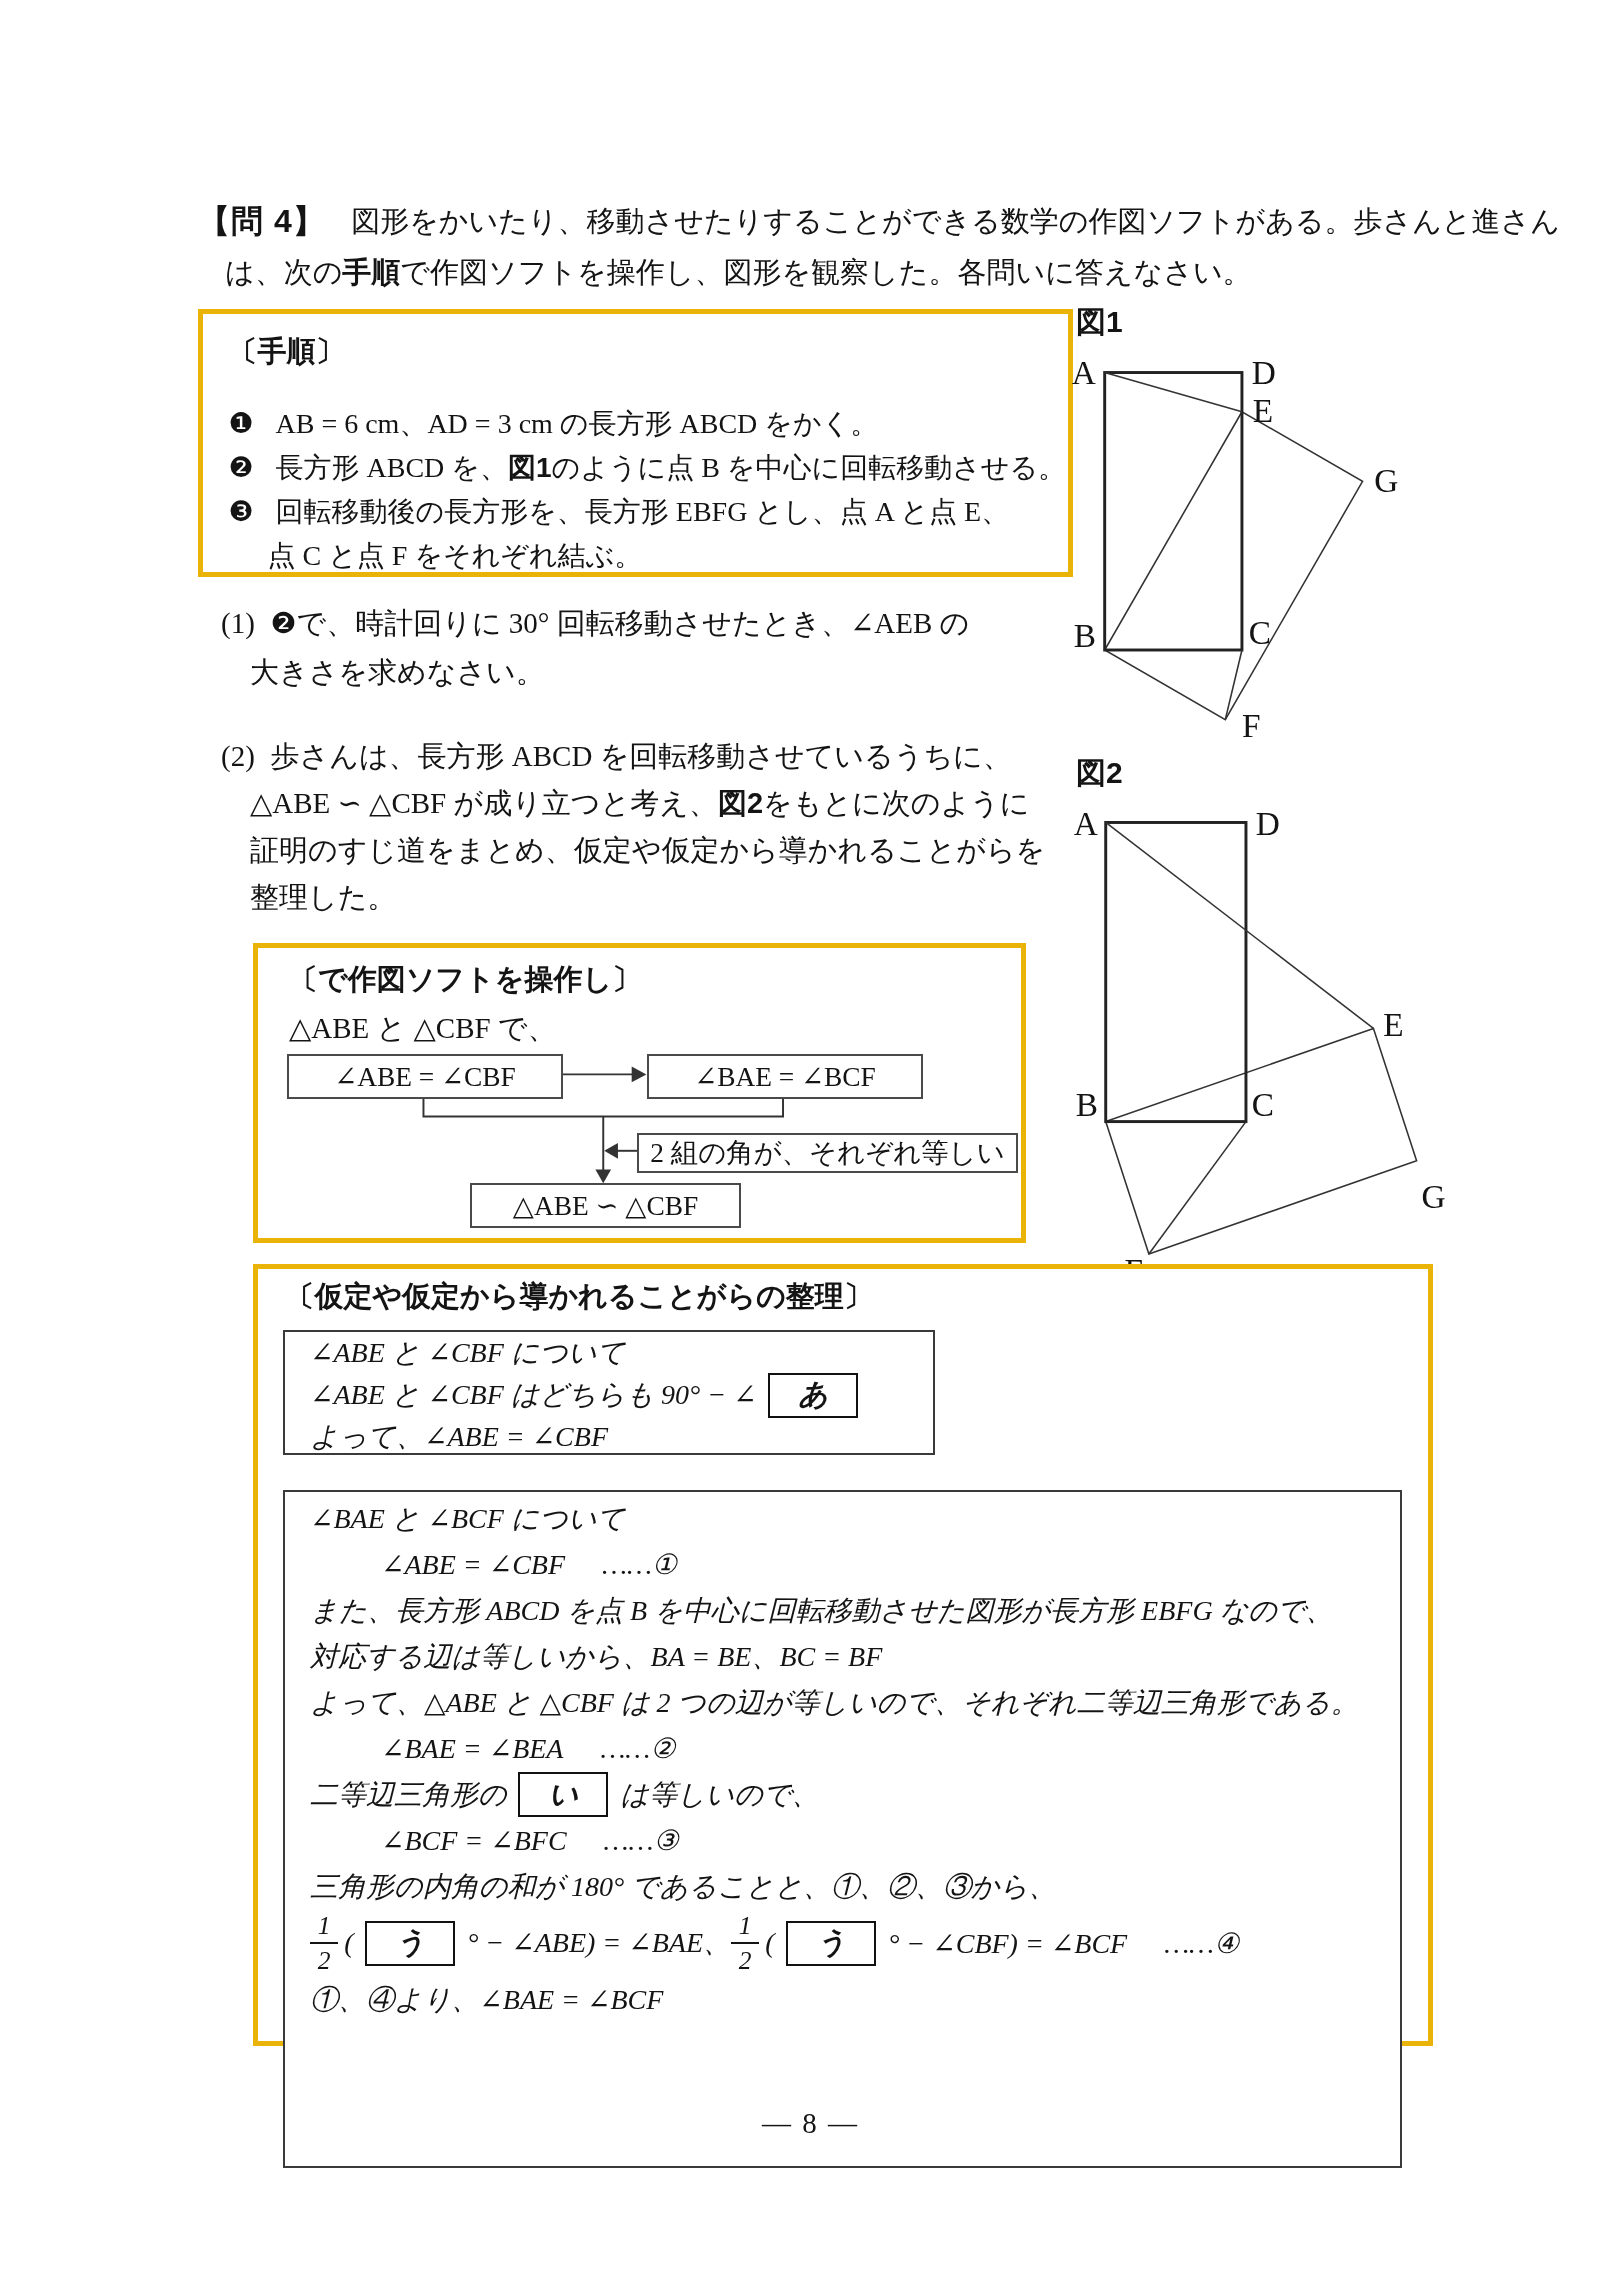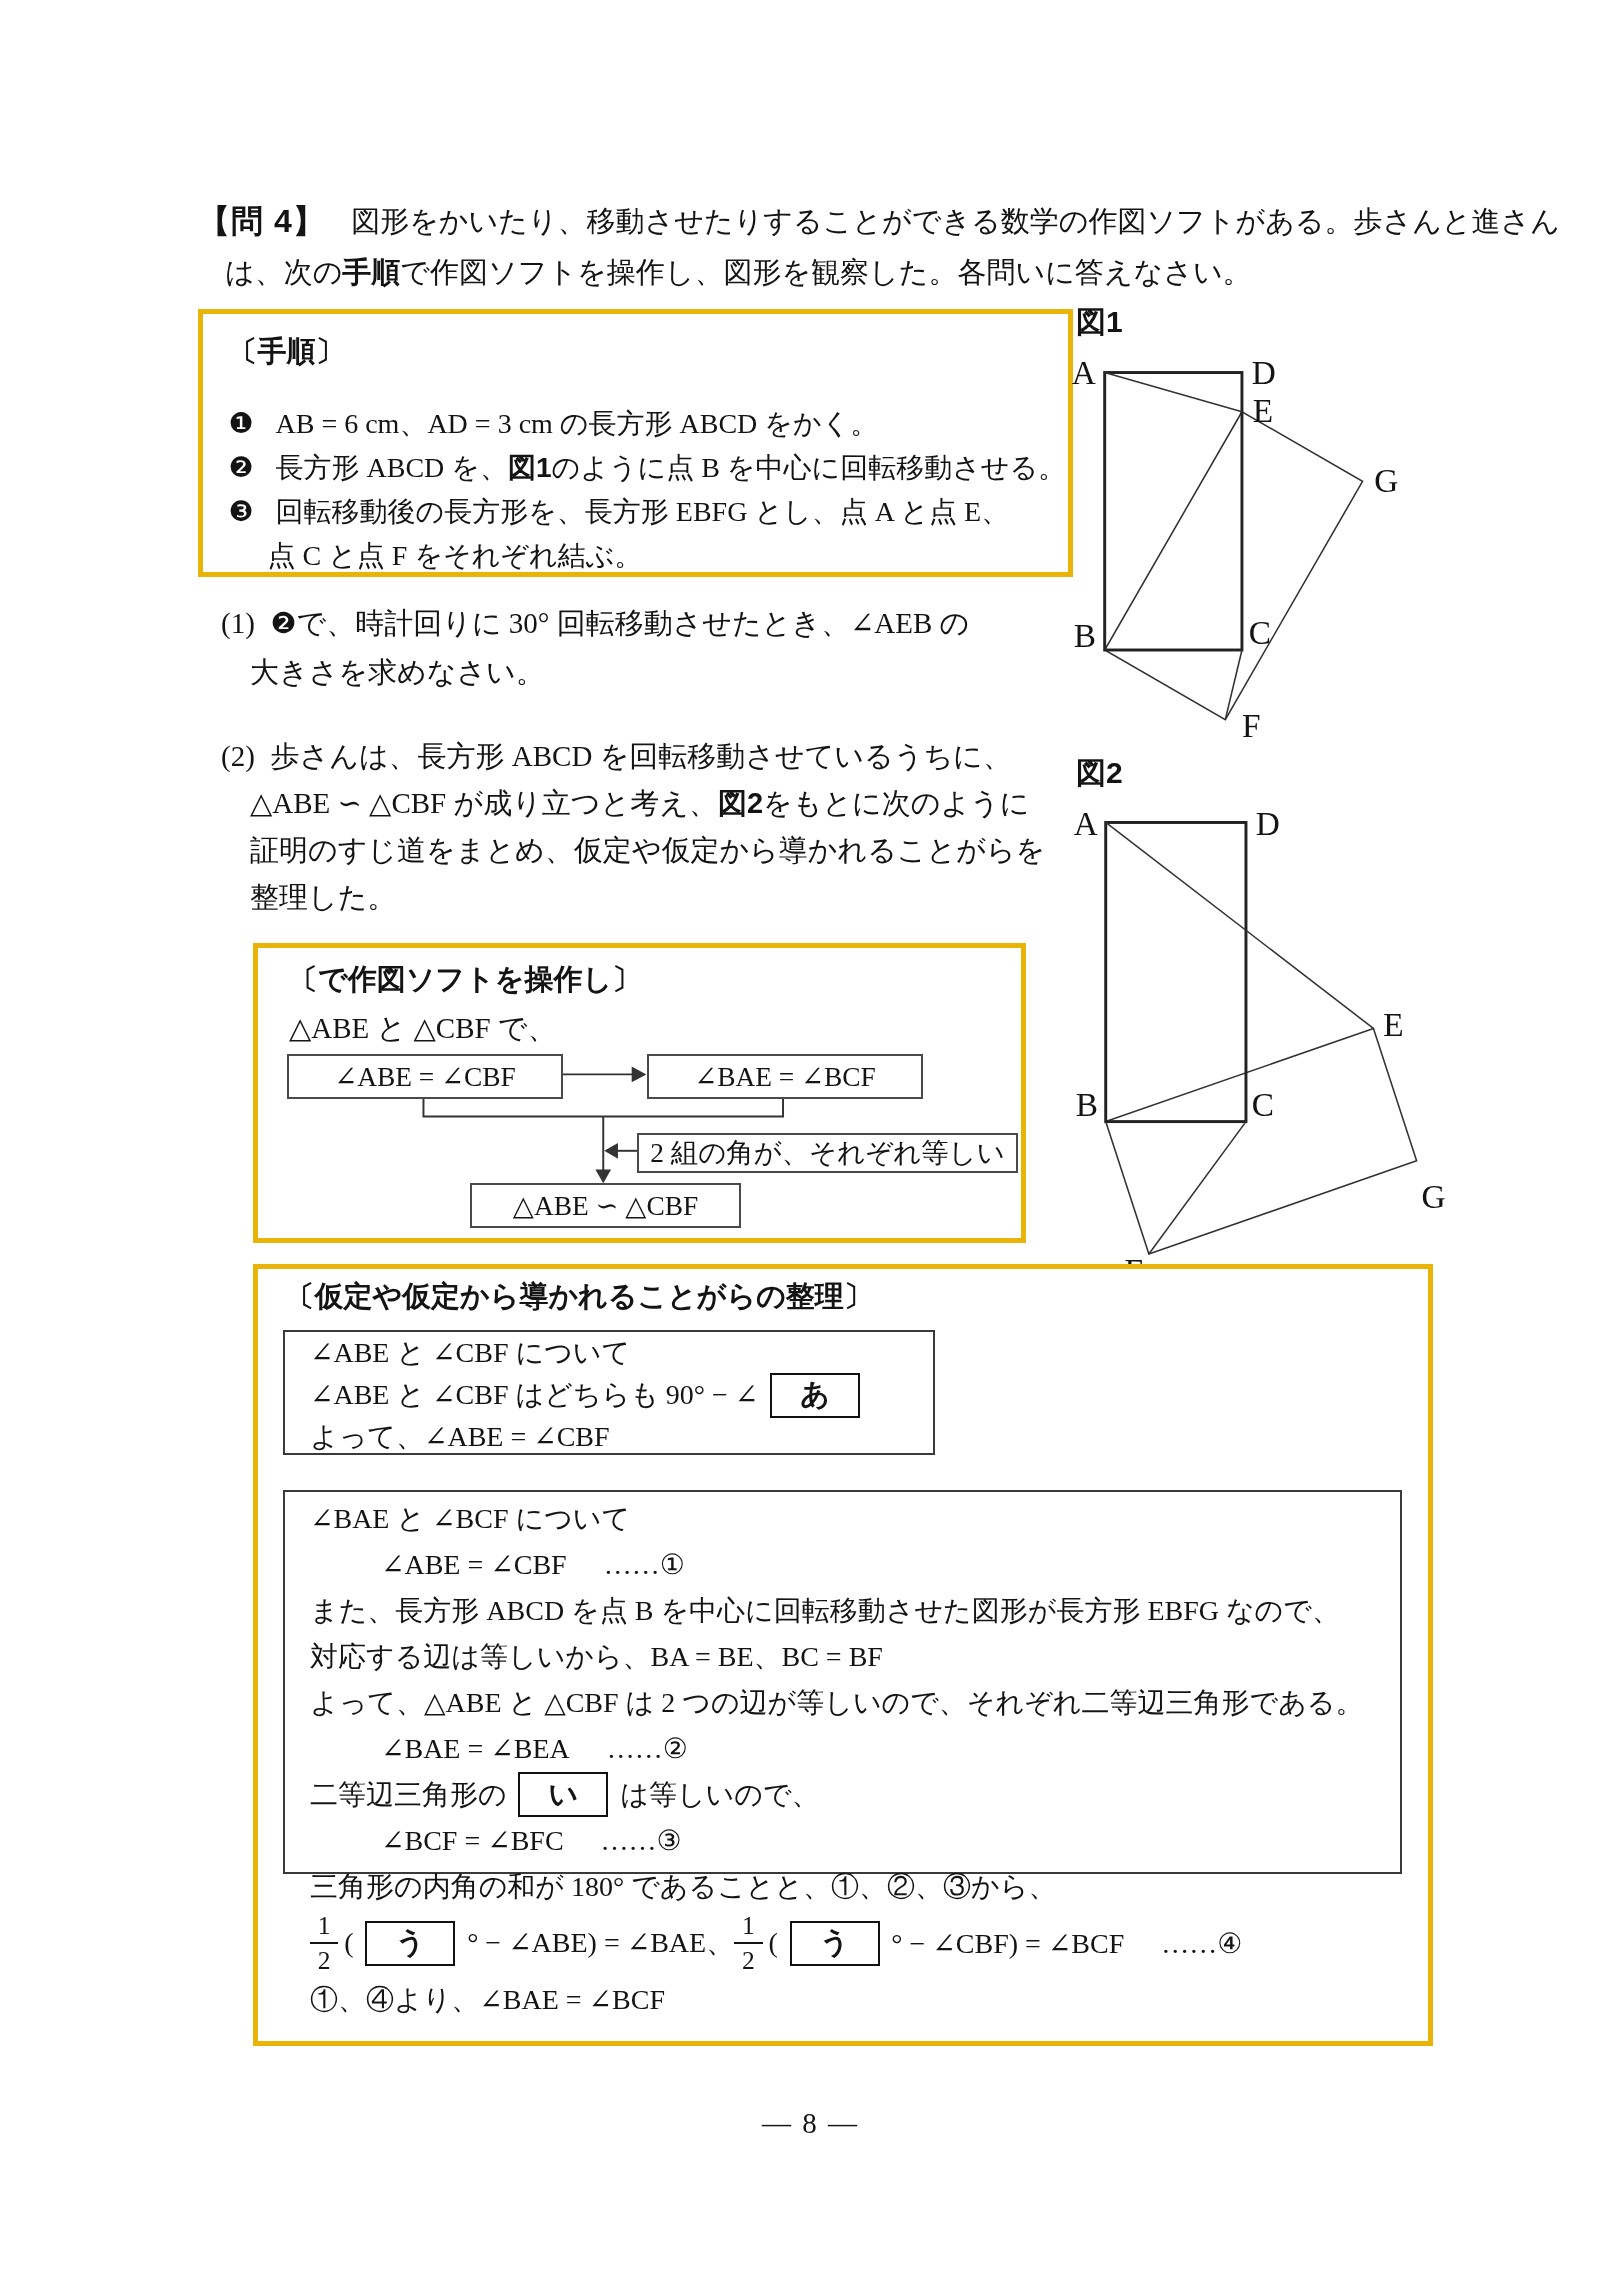--- a/index.html
+++ b/index.html
@@ -8,21 +8,21 @@
     font-family:"Liberation Serif","DejaVu Serif",serif;color:#141414;overflow:hidden;
   }
   .abs{position:absolute;}
   .gothic{font-family:"Liberation Sans","DejaVu Sans",sans-serif;font-weight:700;}
   .serif{font-family:"Liberation Serif","DejaVu Serif",serif;}
   .nowrap{white-space:nowrap;}
   .row{display:flex;align-items:flex-start;}
 
   
   .frame{border:5px solid #eab308;background:#fff;}
-  .frame-thin{border:2px solid #3a3a3a;background:#fff;}
+  .frame-thin{border:2px solid #3a3a3a;background:#fff;font-style:italic;}
 
   
   .hline1{font-size:29px;line-height:43px;}
   .problem-label{font-size:32px;letter-spacing:1px;margin-right:25.5px;}
 
   
   .proc-heading{font-size:29px;}
   .step{display:flex;align-items:flex-start;font-size:28px;line-height:44px;}
   .step .marker{font-family:"DejaVu Sans","Liberation Sans",sans-serif;font-size:28px;width:47px;flex:0 0 47px;}
   .bold-gothic{font-family:"Liberation Sans","DejaVu Sans",sans-serif;font-weight:700;}
@@ -171,21 +171,21 @@
 
     <div class="abs frame-thin" style="left:24.5px;top:61px;width:652px;height:125px;padding-left:25.5px;box-sizing:border-box;">
       <div class="sline">∠ABE と ∠CBF について</div>
       <div class="sline">
         <span>∠ABE と ∠CBF はどちらも 90° − ∠</span>
         <span class="ansbox small">あ</span>
       </div>
       <div class="sline">よって、∠ABE = ∠CBF</div>
     </div>
 
-    <div class="abs frame-thin" style="left:24.5px;top:221px;width:1119px;height:384px;padding:3.9px 0 0 25.5px;box-sizing:border-box;">
+    <div class="abs frame-thin" style="left:24.5px;top:221px;width:1119px;height:678px;padding:3.9px 0 0 25.5px;box-sizing:border-box;">
       <div class="bline">∠BAE と ∠BCF について</div>
       <div class="bline indent">
         <span>∠ABE = ∠CBF</span>
         <span class="eqref">……①</span>
       </div>
       <div class="bline">また、長方形 ABCD を点 B を中心に回転移動させた図形が長方形 EBFG なので、</div>
       <div class="bline">対応する辺は等しいから、BA = BE、BC = BF</div>
       <div class="bline">よって、△ABE と △CBF は 2 つの辺が等しいので、それぞれ二等辺三角形である。</div>
       <div class="bline indent">
         <span>∠BAE = ∠BEA</span>

